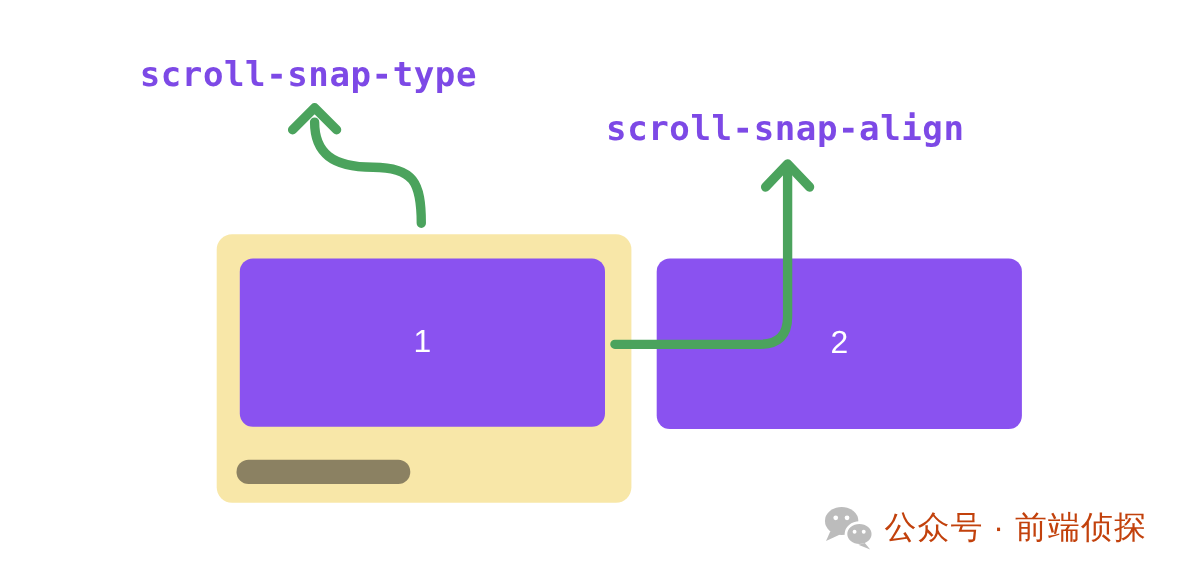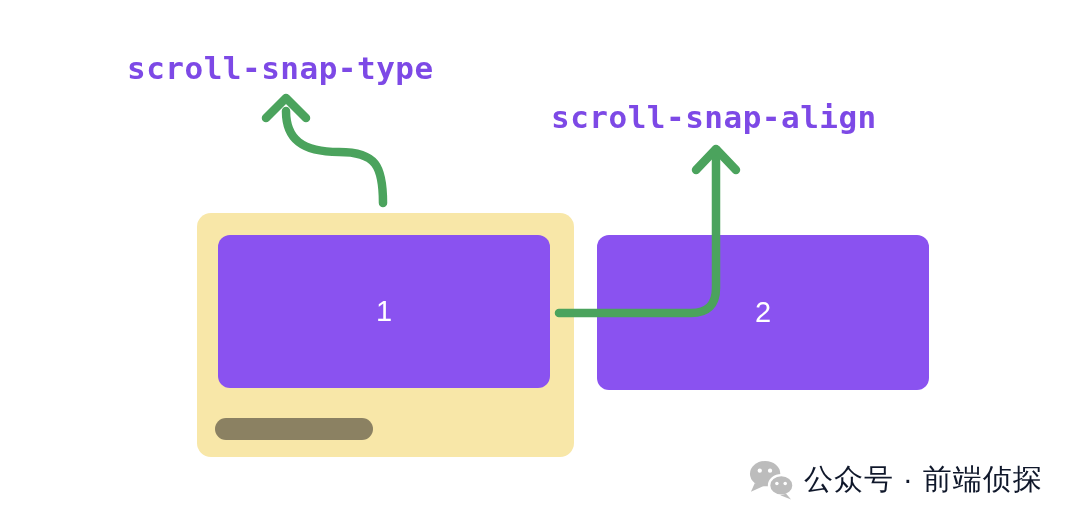--- a/index.html
+++ b/index.html
@@ -64,21 +64,21 @@
     position: absolute;
     left: 748px; top: 459px;
     display: flex;
     align-items: center;
     gap: 9px;
     color: #b9b9b9;
   }
   .watermark-text {
     font-size: 29px;
     letter-spacing: 1px;
-    color: #0f172a;
+    color: #c2410c;
     font-family: "Liberation Sans", sans-serif;
     white-space: nowrap;
   }
   .wechat-icon-svg { display: block; }
 </style>
 </head>
 <body>
 
 <div class="canvas">
 

